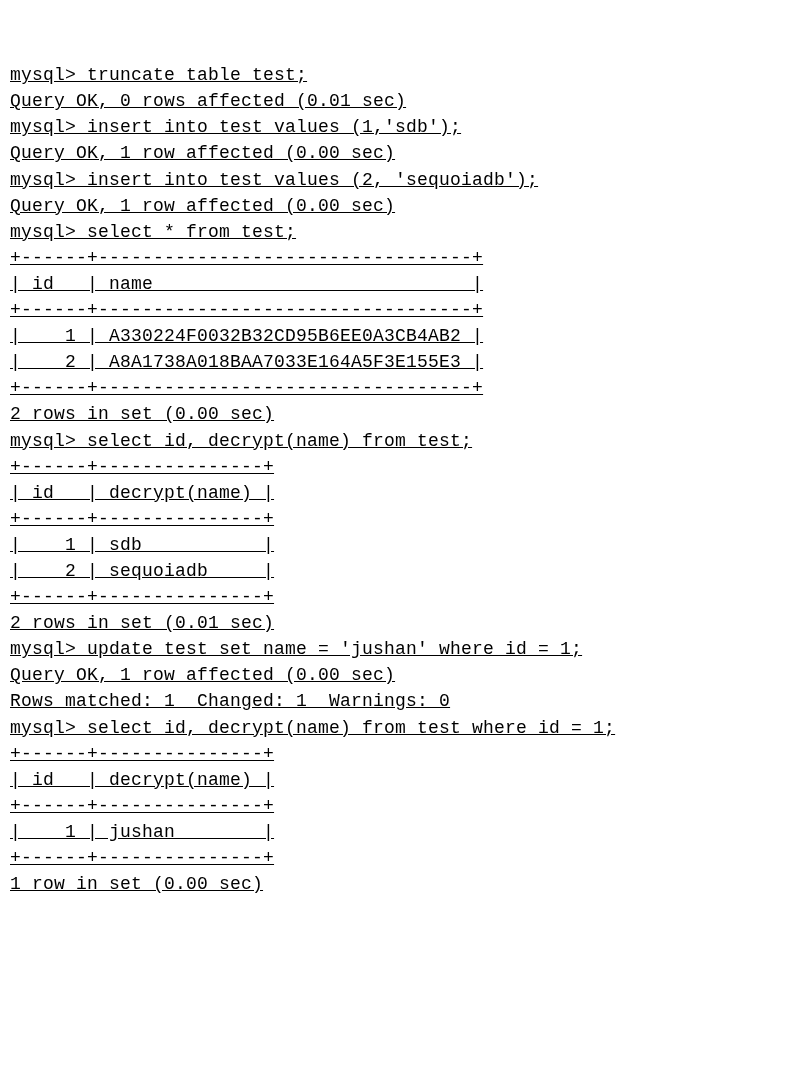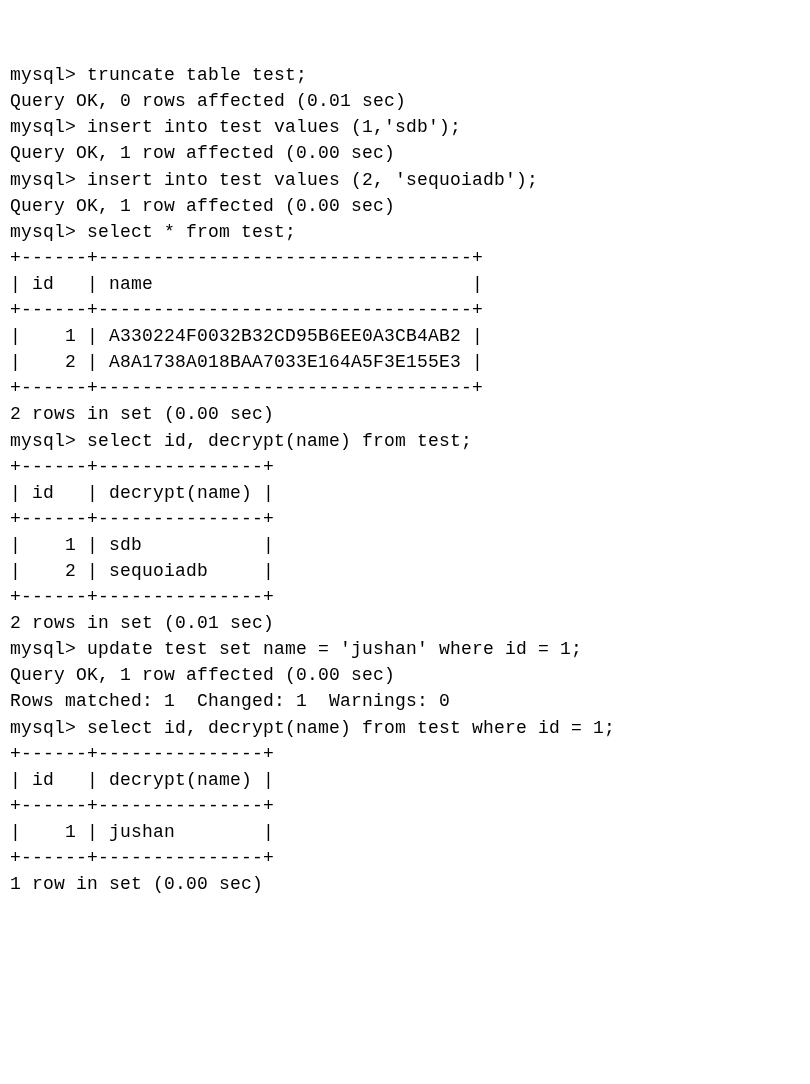--- a/index.html
+++ b/index.html
@@ -5,19 +5,19 @@
     body {
       font-family: "Courier New", Courier, monospace;
       font-size: 18px;
       line-height: 1.45;
       white-space: pre;
       margin: 10px;
       background: #ffffff;
       color: #000000;
       letter-spacing: 0.2px;
     }
-    .line { display: block; }
+    .line { display: block; text-decoration: underline; }
   </style>
 </head>
 <body>
 
 <div id="terminal"><span class="line">mysql&gt; truncate table test;</span><span class="line">Query OK, 0 rows affected (0.01 sec)</span><span class="line"></span><span class="line">mysql&gt; insert into test values (1,'sdb');</span><span class="line">Query OK, 1 row affected (0.00 sec)</span><span class="line"></span><span class="line">mysql&gt; insert into test values (2, 'sequoiadb');</span><span class="line">Query OK, 1 row affected (0.00 sec)</span><span class="line"></span><span class="line">mysql&gt; select * from test;</span><span class="line">+------+----------------------------------+</span><span class="line">| id   | name                             |</span><span class="line">+------+----------------------------------+</span><span class="line">|    1 | A330224F0032B32CD95B6EE0A3CB4AB2 |</span><span class="line">|    2 | A8A1738A018BAA7033E164A5F3E155E3 |</span><span class="line">+------+----------------------------------+</span><span class="line">2 rows in set (0.00 sec)</span><span class="line"></span><span class="line">mysql&gt; select id, decrypt(name) from test;</span><span class="line">+------+---------------+</span><span class="line">| id   | decrypt(name) |</span><span class="line">+------+---------------+</span><span class="line">|    1 | sdb           |</span><span class="line">|    2 | sequoiadb     |</span><span class="line">+------+---------------+</span><span class="line">2 rows in set (0.01 sec)</span><span class="line"></span><span class="line">mysql&gt; update test set name = 'jushan' where id = 1;</span><span class="line">Query OK, 1 row affected (0.00 sec)</span><span class="line">Rows matched: 1  Changed: 1  Warnings: 0</span><span class="line"></span><span class="line">mysql&gt; select id, decrypt(name) from test where id = 1;</span><span class="line">+------+---------------+</span><span class="line">| id   | decrypt(name) |</span><span class="line">+------+---------------+</span><span class="line">|    1 | jushan        |</span><span class="line">+------+---------------+</span><span class="line">1 row in set (0.00 sec)</span></div>
 
 
 </body></html>

